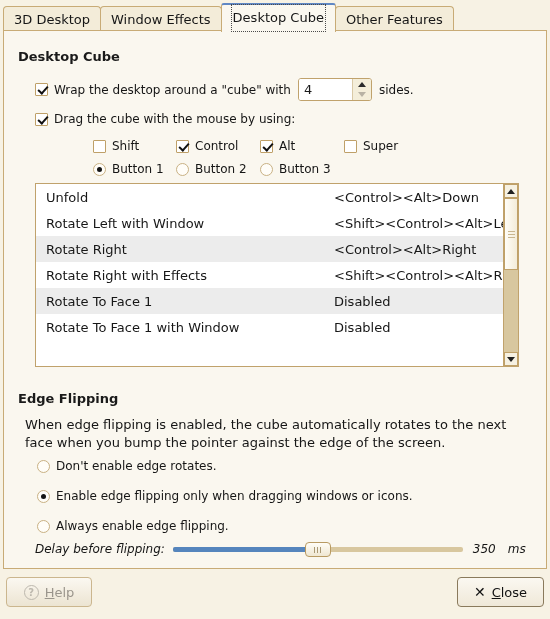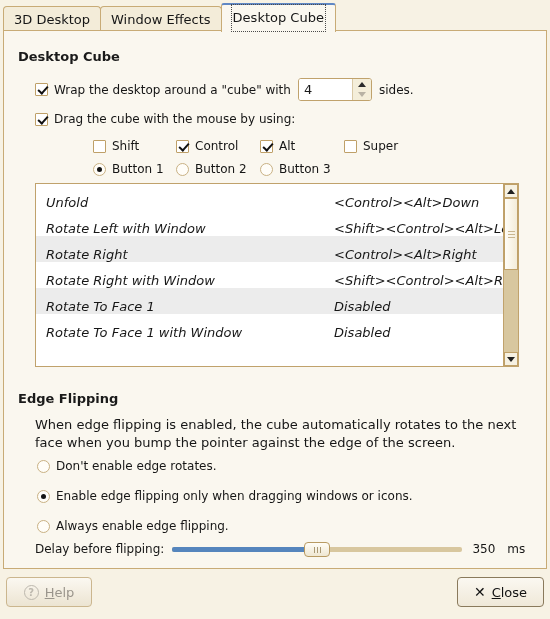--- a/index.html
+++ b/index.html
@@ -159,25 +159,24 @@
     width: 484px; height: 184px;
     box-sizing: border-box;
     border: 1px solid #c0a26c;
     background: #ffffff;
     display: flex;
     overflow: hidden;
   }
   .listbody { flex: 1; overflow: hidden; }
   .lrow {
     height: 26px;
-    display: flex; align-items: flex-end;
+    display: flex; align-items: center;
     font-size: 13px;
     color: #171717;
     background: #ffffff;
-    font-style: italic;
   }
   .lrow.alt { background: #ececec; }
   .lrow .c1 { width: 298px; padding-left: 10px; box-sizing: border-box; white-space: nowrap; overflow: hidden; }
   .lrow .c2 { flex: 1; white-space: nowrap; overflow: hidden; }
 
   
   .sbar {
     width: 15px;
     background: #d8c79f;
     border-left: 1px solid #c0a26c;
@@ -211,21 +210,21 @@
 
   
   .desc {
     position: absolute;
     font-size: 13px;
     color: #161616;
     line-height: 18px;
   }
 
   
-  .sliderrow { position: absolute; display: flex; align-items: center; }
+  .sliderrow { position: absolute; display: flex; align-items: center; font-style: italic; }
   .slider {
     position: relative;
     width: 290px; height: 20px;
     display: flex; align-items: center;
   }
   .strack {
     position: absolute; left: 0; top: 8px;
     width: 100%; height: 5px;
     background: #d8c79f;
     border-radius: 2px;
@@ -293,20 +292,23 @@
 
   <div class="tabbar">
     <div class="tab">
       <span class="tablabel">3D Desktop</span>
     </div>
     <div class="tab">
       <span class="tablabel">Window Effects</span>
     </div>
     <div class="tab active">
       <span class="tablabel">Desktop Cube</span>
+    </div>
+    <div class="tab">
+      <span class="tablabel">Other Features</span>
     </div>
   </div>
 
   <div class="page">
 
     <div class="grouptitle" style="left:14px; top:18px;">Desktop Cube</div>
 
     <div class="row" style="left:31px; top:47px;">
       <span class="cb on"></span>
       <span class="lbl">Wrap the desktop around a "cube" with</span>
@@ -367,21 +369,21 @@
         </div>
         <div class="lrow">
           <span class="c1">Rotate Left with Window</span>
           <span class="c2">&lt;Shift&gt;&lt;Control&gt;&lt;Alt&gt;Left</span>
         </div>
         <div class="lrow alt">
           <span class="c1">Rotate Right</span>
           <span class="c2">&lt;Control&gt;&lt;Alt&gt;Right</span>
         </div>
         <div class="lrow">
-          <span class="c1">Rotate Right with Window</span>
+          <span class="c1">Rotate Right with Effects</span>
           <span class="c2">&lt;Shift&gt;&lt;Control&gt;&lt;Alt&gt;Right</span>
         </div>
         <div class="lrow alt">
           <span class="c1">Rotate To Face 1</span>
           <span class="c2">Disabled</span>
         </div>
         <div class="lrow">
           <span class="c1">Rotate To Face 1 with Window</span>
           <span class="c2">Disabled</span>
         </div>
@@ -400,21 +402,21 @@
           </div>
         </div>
         <div class="sbtn">
             <span class="tri-dn-s"></span>
           </div>
       </div>
     </div>
 
     <div class="grouptitle" style="left:14px; top:360px;">Edge Flipping</div>
 
-    <div class="desc" style="left:31px; top:385px; width:490px;">When edge flipping is enabled, the cube automatically rotates to the next face when you bump the pointer against the edge of the screen.</div>
+    <div class="desc" style="left:21px; top:385px; width:490px;">When edge flipping is enabled, the cube automatically rotates to the next face when you bump the pointer against the edge of the screen.</div>
 
     <div class="row" style="left:33px; top:428px;">
       <span class="rb"></span>
       <span class="lbl">Don't enable edge rotates.</span>
     </div>
     <div class="row" style="left:33px; top:458px;">
       <span class="rb on"></span>
       <span class="lbl">Enable edge flipping only when dragging windows or icons.</span>
     </div>
     <div class="row" style="left:33px; top:488px;">

